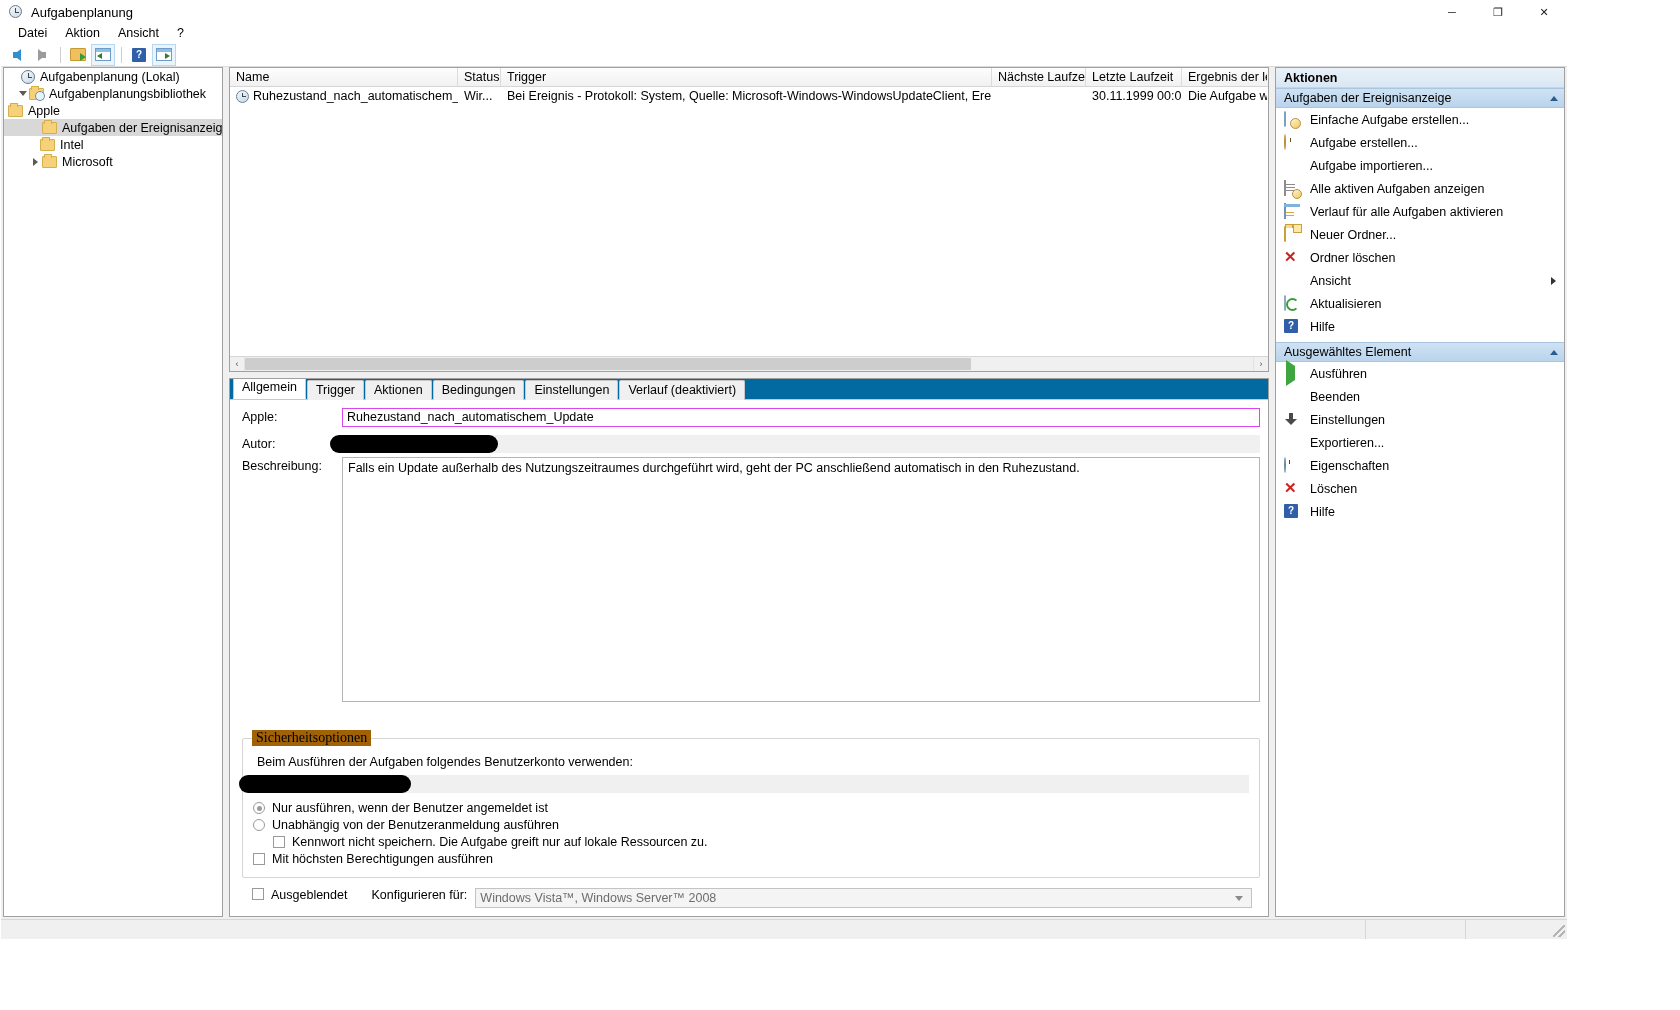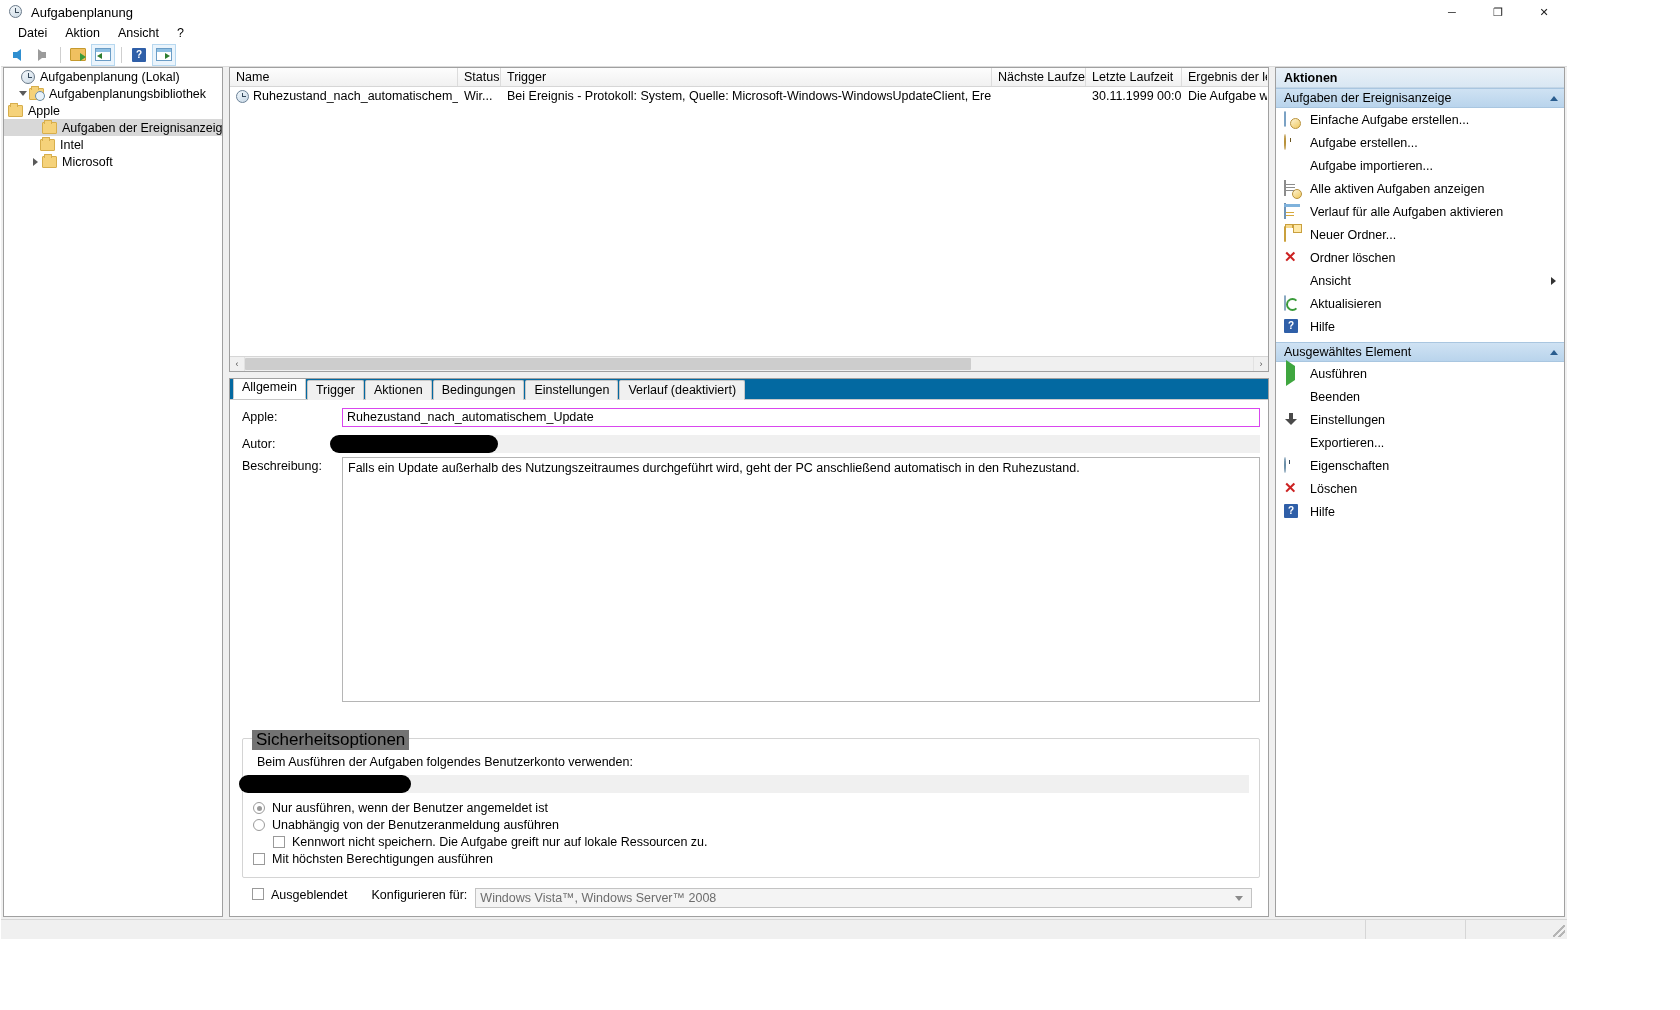--- a/index.html
+++ b/index.html
@@ -316,21 +316,21 @@
     margin: 8px 0 0 0; padding: 0 0 4px 0;
     position: relative;
   }
   .group-box {
     border: 1px solid #d4d4d4; border-radius: 2px;
     padding: 14px 10px 8px 10px;
     margin-top: 8px;
   }
   .group-legend {
     position: absolute; top: 0px; left: 10px;
-    background: #737373; padding: 0 4px; font-size: 17px;
+    background: #a16207; padding: 0 4px; font-size: 14px; font-family: Liberation Serif, serif;
   }
   .sec-line { margin: 2px 0 6px 4px; font-size: 12.5px; }
   .opt-row { display: flex; align-items: center; margin: 3px 0; font-size: 12.5px; }
   .radio {
     width: 12px; height: 12px; border-radius: 50%;
     border: 1px solid #9a9a9a; background: #fff;
     margin-right: 7px; flex: 0 0 auto; position: relative;
   }
   .radio.checked::after {
     content:""; position:absolute; left:2.5px; top:2.5px;

